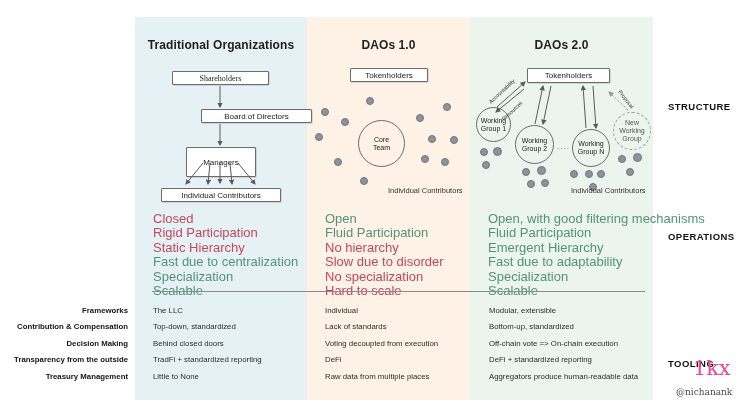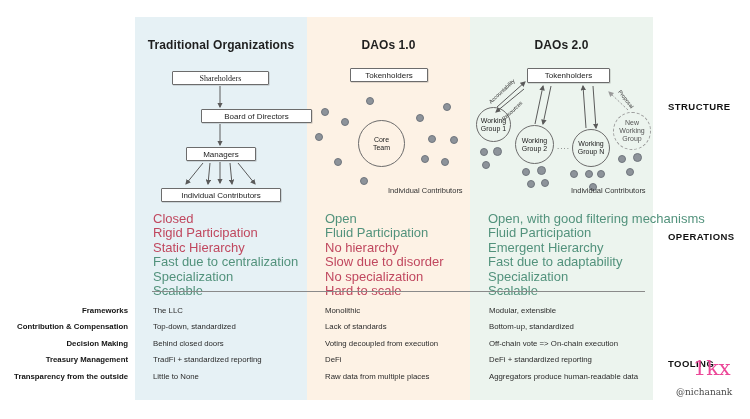--- a/index.html
+++ b/index.html
@@ -185,21 +185,21 @@
   <div class="col-title" id="col-title-1">Traditional Organizations</div>
   <div class="col-title" id="col-title-2">DAOs 1.0</div>
   <div class="col-title" id="col-title-3">DAOs 2.0</div>
 
   <div class="section-label" id="section-structure">STRUCTURE</div>
   <div class="section-label" id="section-operations">OPERATIONS</div>
   <div class="section-label" id="section-tooling">TOOLING</div>
 
   <div class="node-box" style="left:172px; top:71px; width:97px; height:14px;font-family:Liberation Serif, serif;">Shareholders</div>
   <div class="node-box" style="left:165px; top:109px; width:111px; height:14px;margin-left:36px;">Board of Directors</div>
-  <div class="node-box" style="left:186px; top:147px; width:70px; height:14px;">Managers</div>
+  <div class="node-box" style="left:186px; top:147px; width:70px; height:30px;">Managers</div>
   <div class="node-box" style="left:161px; top:188px; width:120px; height:14px;">Individual Contributors</div>
 
   <div class="node-box" style="left:350px; top:68px; width:78px; height:14px;">Tokenholders</div>
 
   <div class="circle-node" style="left:358px; top:120px; width:47px; height:47px;">
     <div>
       <div>Core</div>
       <div>Team</div>
     </div>
   </div>
@@ -333,34 +333,34 @@
     <div class="ops-item pos">Specialization</div>
     <div class="ops-item pos">Scalable</div>
   </div>
 
   <div id="tooling-divider"></div>
 
   <div class="tool-rowlabels">
     <div class="tool-rowlabel">Frameworks</div>
     <div class="tool-rowlabel">Contribution &amp; Compensation</div>
     <div class="tool-rowlabel">Decision Making</div>
+    <div class="tool-rowlabel">Transparency from the outside</div>
     <div class="tool-rowlabel">Treasury Management</div>
-    <div class="tool-rowlabel">Transparency from the outside</div>
   </div>
 
   <div class="tool-col" id="tool-col-1">
     <div class="tool-cell">The LLC</div>
     <div class="tool-cell">Top-down, standardized</div>
     <div class="tool-cell">Behind closed doors</div>
     <div class="tool-cell">TradFi + standardized reporting</div>
     <div class="tool-cell">Little to None</div>
   </div>
 
   <div class="tool-col" id="tool-col-2">
-    <div class="tool-cell">Monolithic</div>
+    <div class="tool-cell">Individual</div>
     <div class="tool-cell">Lack of standards</div>
     <div class="tool-cell">Voting decoupled from execution</div>
     <div class="tool-cell">DeFi</div>
     <div class="tool-cell">Raw data from multiple places</div>
   </div>
 
   <div class="tool-col" id="tool-col-3">
     <div class="tool-cell">Modular, extensible</div>
     <div class="tool-cell">Bottom-up, standardized</div>
     <div class="tool-cell">Off-chain vote =&gt; On-chain execution</div>

